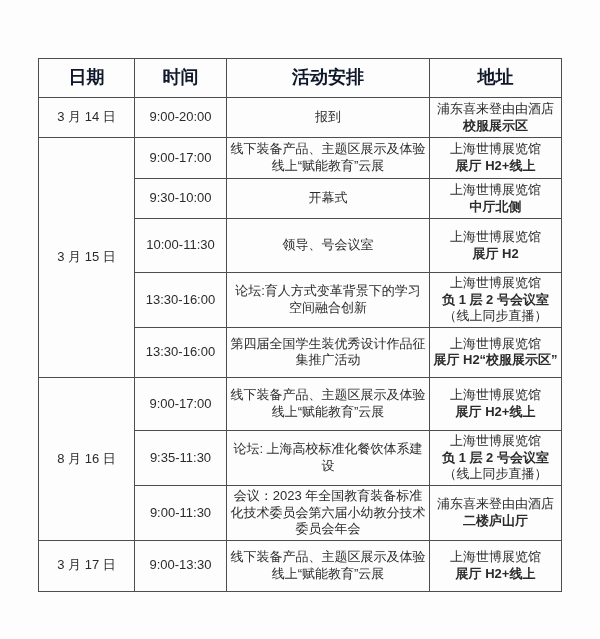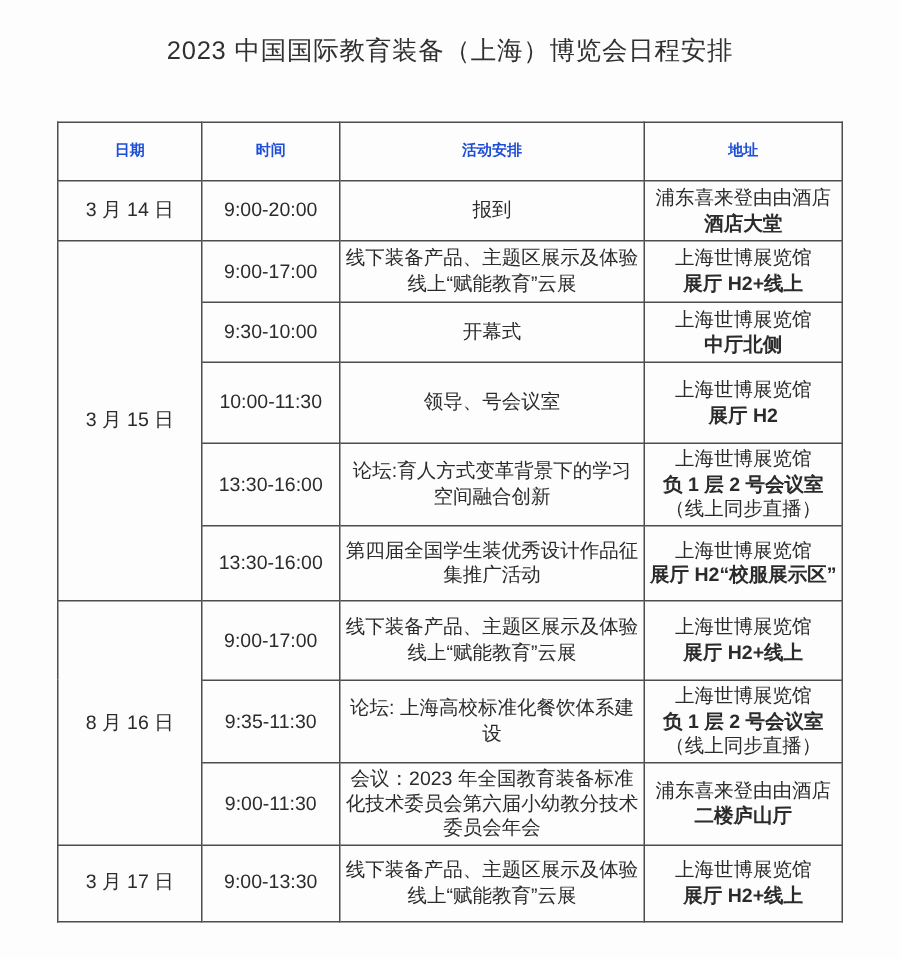--- a/index.html
+++ b/index.html
@@ -29,23 +29,23 @@
     border:1px solid #4d4d4d;
     vertical-align:middle;
     text-align:center;
     padding:2px 3px;
     box-sizing:border-box;
     font-size:13px;
     line-height:1.28;
     font-weight:400;
   }
   table.schedule th{
-    font-size:10px;
+    font-size:18px;
     font-weight:700;
-    color:#1d4ed8;
+    color:#0f172a;
   }
   col.c-date{width:96px;}
   col.c-time{width:92px;}
   col.c-act{width:203px;}
   col.c-addr{width:132px;}
   .date-cell{font-size:13.5px;}
   .time-cell{font-size:13.5px;white-space:nowrap;}
   .addr .venue{font-weight:700;}
   tr.rh39{height:39px;}
   tr.rh40{height:40px;padding-left:47px;}
@@ -55,21 +55,20 @@
   tr.rh52{height:52px;}
   tr.rh53{height:53px;}
   tr.rh54{height:54px;margin-left:18px;}
   tr.rh55{height:55px;}
 </style>
 </head>
 <body>
 
 <div class="page">
 
-  <h1 class="title">2023 中国国际教育装备（上海）博览会日程安排</h1>
 
   <table class="schedule">
     <colgroup>
       <col class="c-date">
         <col class="c-time">
         <col class="c-act">
         <col class="c-addr">
     </colgroup>
     <tbody>
       <tr class="rh39">
@@ -81,21 +80,21 @@
 
       <tr class="rh40">
         <td class="date-cell" rowspan="1">3 月 14 日</td>
         <td class="time-cell">9:00-20:00</td>
         <td class="act">
           <div>报到</div>
           <div></div>
         </td>
         <td class="addr">
           <div>浦东喜来登由由酒店</div>
-          <div class="venue">酒店大堂</div>
+          <div class="venue">校服展示区</div>
           <div></div>
         </td>
       </tr>
 
       <tr class="rh41">
         <td class="date-cell" rowspan="5">3 月 15 日</td>
         <td class="time-cell">9:00-17:00</td>
         <td class="act">
           <div>线下装备产品、主题区展示及体验</div>
           <div>线上“赋能教育”云展</div>

